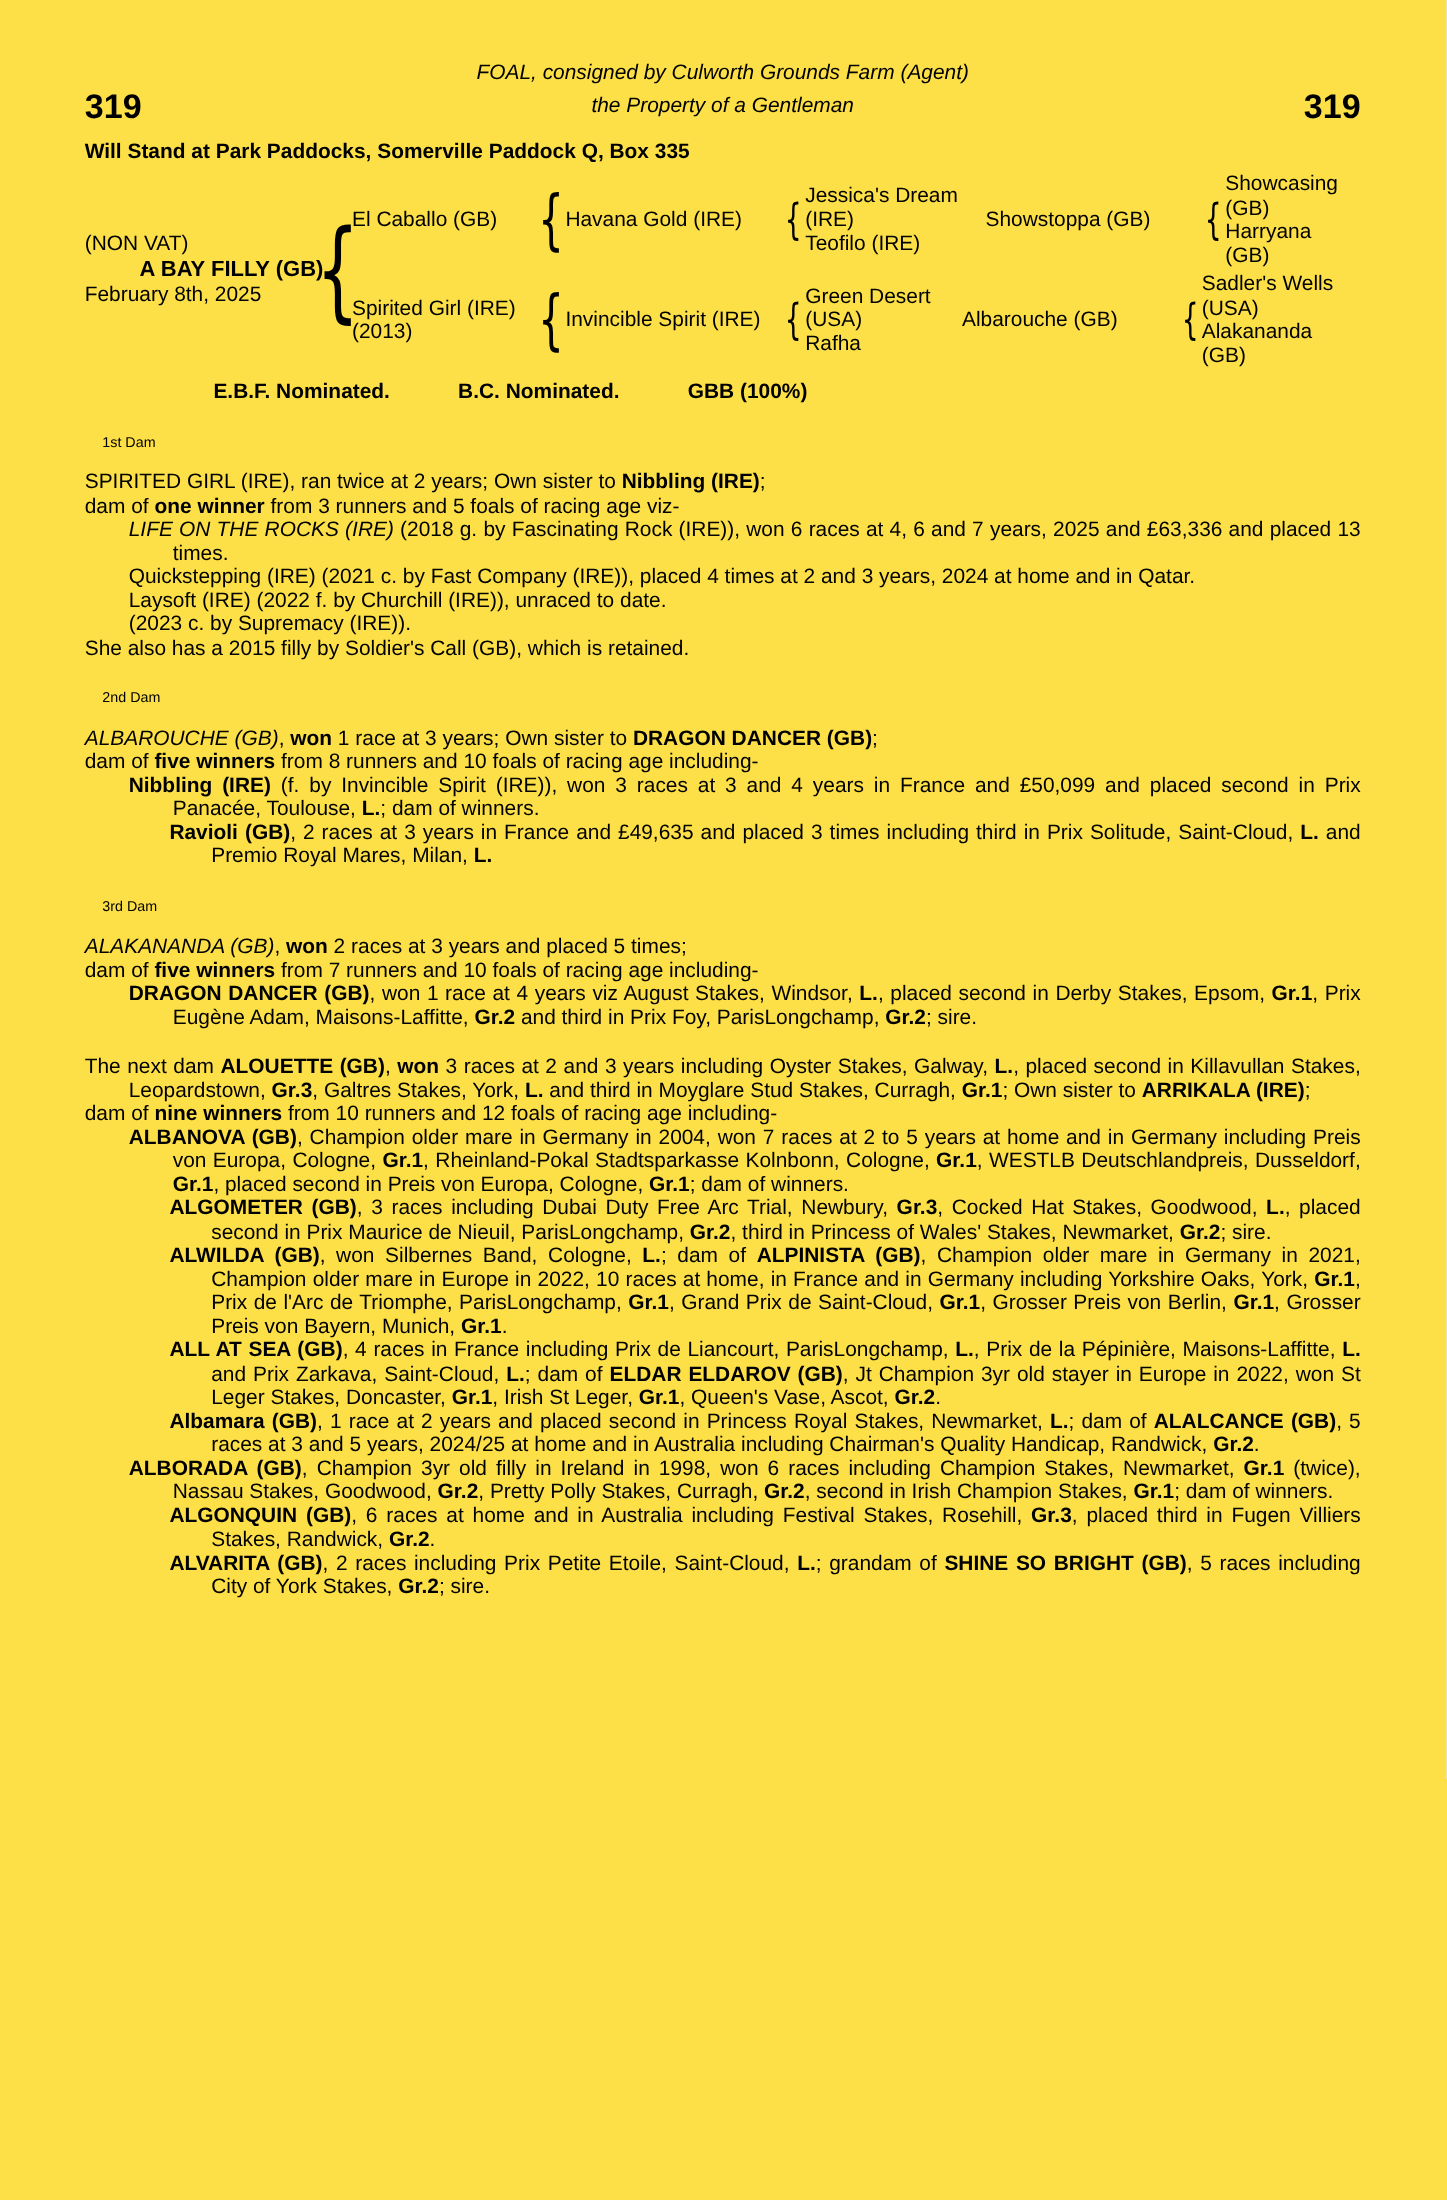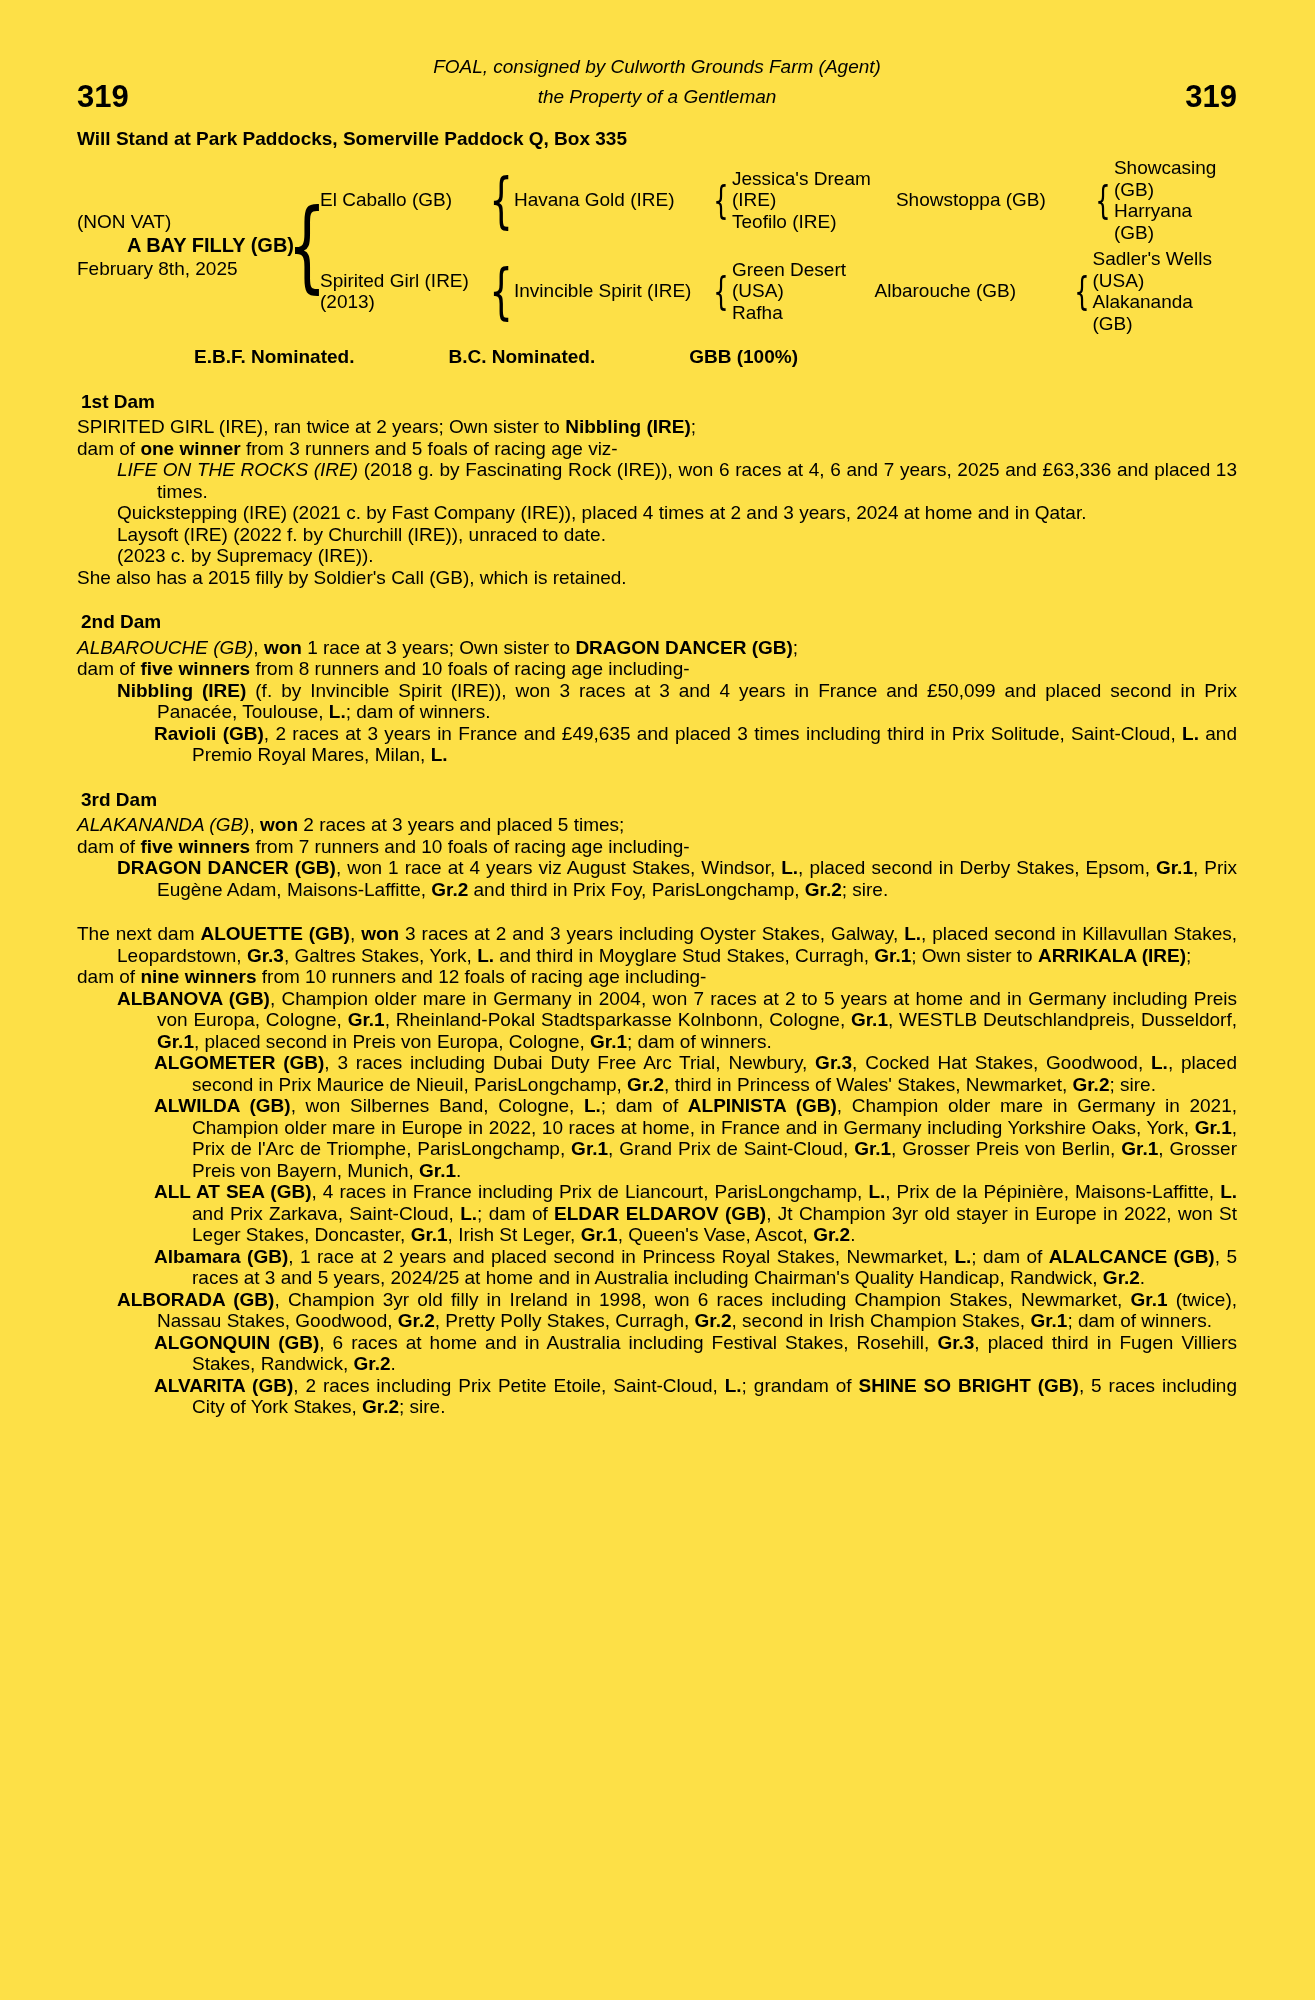--- a/index.html
+++ b/index.html
@@ -32,25 +32,25 @@
   .b3 { font-size:39px; width:22px; }
   .gen1-col { display:flex; flex-direction:column; gap:5px; flex:1; }
   .gen1 { display:flex; align-items:center; }
   .gen1 > .name-cell { width:168px; }
   .gen2-col { display:flex; gap:3px; flex:1; }
   .gen2 { display:flex; align-items:center; }
   .gen2 > .name-cell { width:196px; }
   .gen3-col { flex:1; }
   .gen3 { line-height:21.5px; }
   
-  .nominations { display:flex; gap:94px; padding-left:117px; font-weight:bold; margin-top:12px; }
+  .nominations { display:flex; gap:62px; padding-left:117px; font-weight:bold; margin-top:12px; }
   
   #sections-root { display:block; }
   .dam-section { margin-top:23px; }
-  .dam-heading { font-size:19px; font-weight:bold; margin:4px; line-height:21.5px; }
+  .dam-heading { font-size:13px; font-weight:normal; margin:16px; line-height:21.5px; }
   .para { margin:0; text-align:justify; }
   .para.l1 { padding-left:40px;  text-indent:-40px; }
   .para.l2 { padding-left:80px;  text-indent:-40px; }
   .para.l3 { padding-left:115px; text-indent:-38px; }
   .bold { font-weight:bold; }
   .italic { font-style:italic; }
 </style>
 </head>
 <body>
 

